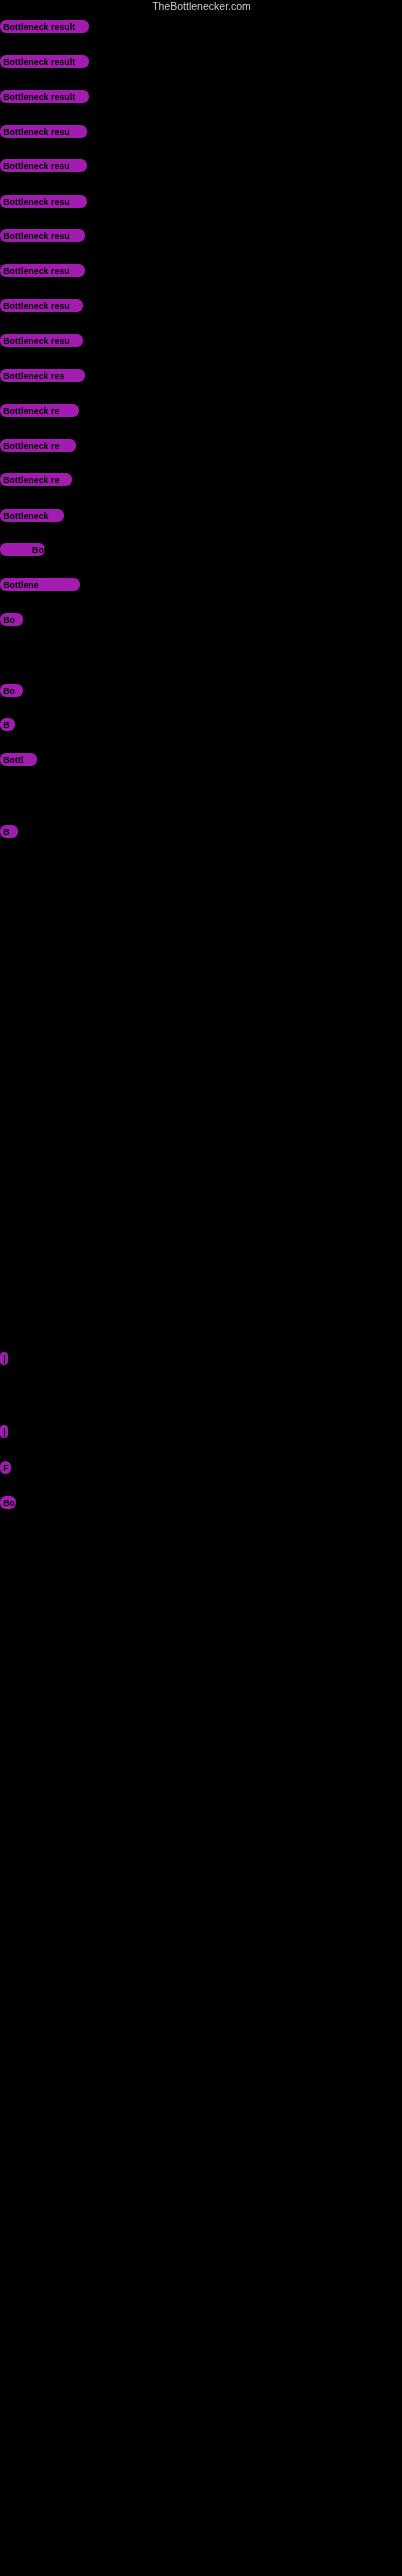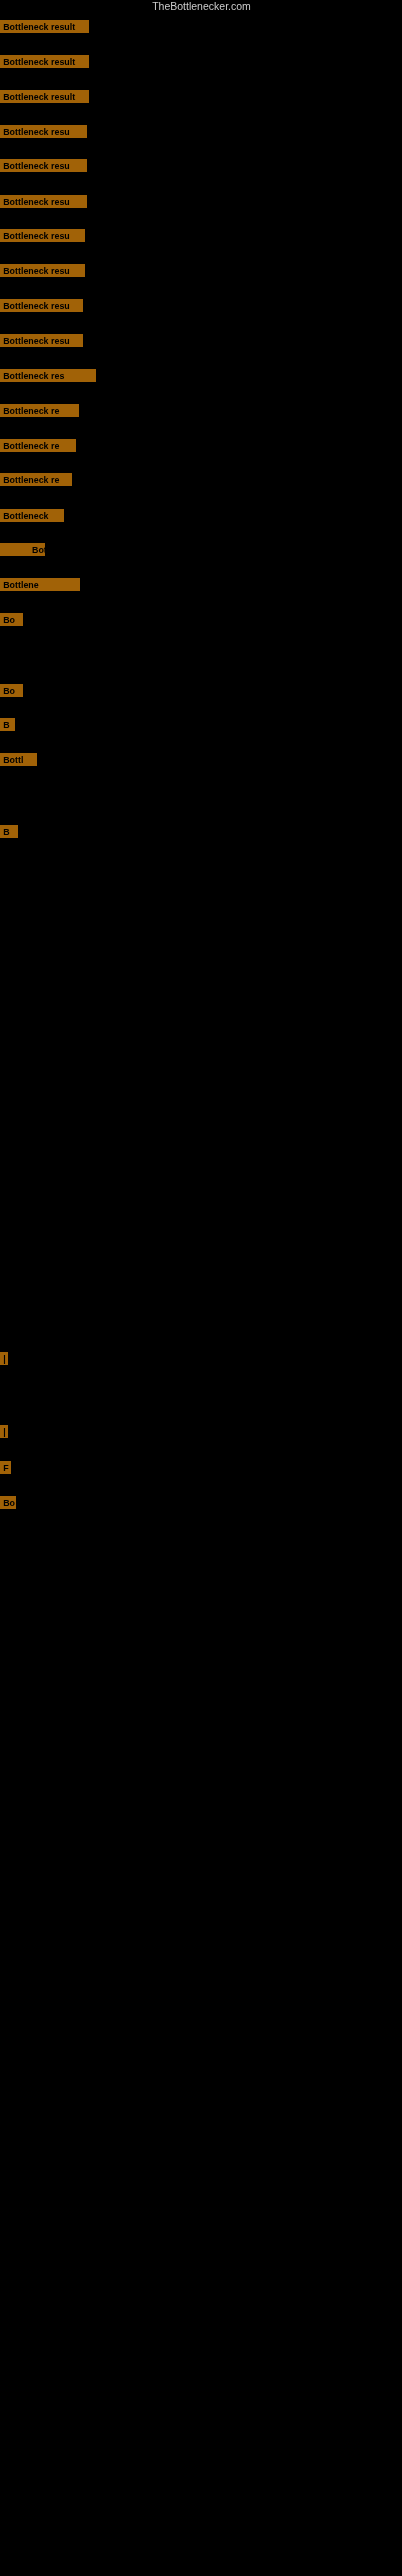--- a/index.html
+++ b/index.html
@@ -14,46 +14,47 @@
       position: absolute;
       top: 0;
       left: 0;
       width: 100%;
       text-align: center;
       color: #ccc;
       font-size: 10.5px;
     }
     .badge {
       position: absolute;
-      background: #a16207;
+      background: #a21caf;
       color: #000;
       font-size: 8.9px;
       font-weight: bold;
       padding: 1.6px 3.2px;
       white-space: nowrap;
       overflow: hidden;
       left: 0;
+      border-radius: 6px;
     }
   </style>
 </head>
 <body>
 
 <span class="site-title">TheBottlenecker.com</span>
 
 <div class="badge" style="top: 20px; width: 89px;">Bottleneck result</div>
 <div class="badge" style="top: 55px; width: 89px;">Bottleneck result</div>
 <div class="badge" style="top: 90px; width: 89px;">Bottleneck result</div>
 <div class="badge" style="top: 125px; width: 87px;">Bottleneck resu</div>
 <div class="badge" style="top: 159px; width: 87px;">Bottleneck resu</div>
 <div class="badge" style="top: 195px; width: 87px;">Bottleneck resu</div>
 <div class="badge" style="top: 229px; width: 85px;">Bottleneck resu</div>
 <div class="badge" style="top: 264px; width: 85px;">Bottleneck resu</div>
 <div class="badge" style="top: 299px; width: 83px;">Bottleneck resu</div>
 <div class="badge" style="top: 334px; width: 83px;">Bottleneck resu</div>
-<div class="badge" style="top: 369px; width: 96px;">Bottleneck res</div>
+<div class="badge" style="top: 369px; width: 85px;">Bottleneck res</div>
 <div class="badge" style="top: 404px; width: 79px;">Bottleneck re</div>
 <div class="badge" style="top: 439px; width: 76px;">Bottleneck re</div>
 <div class="badge" style="top: 473px; width: 72px;">Bottleneck re</div>
 <div class="badge" style="top: 509px; width: 64px;">Bottleneck</div>
 <div class="badge" style="top: 543px; width: 45px; padding-left: 32px;">Bott</div>
 <div class="badge" style="top: 578px; width: 80px;">Bottlene</div>
 <div class="badge" style="top: 613px; width: 22.5px;">Bo</div>
 <div class="badge" style="top: 684px; width: 22.5px;">Bo</div>
 <div class="badge" style="top: 718px; width: 14.5px;">B</div>
 <div class="badge" style="top: 753px; width: 37px;">Bottl</div>

